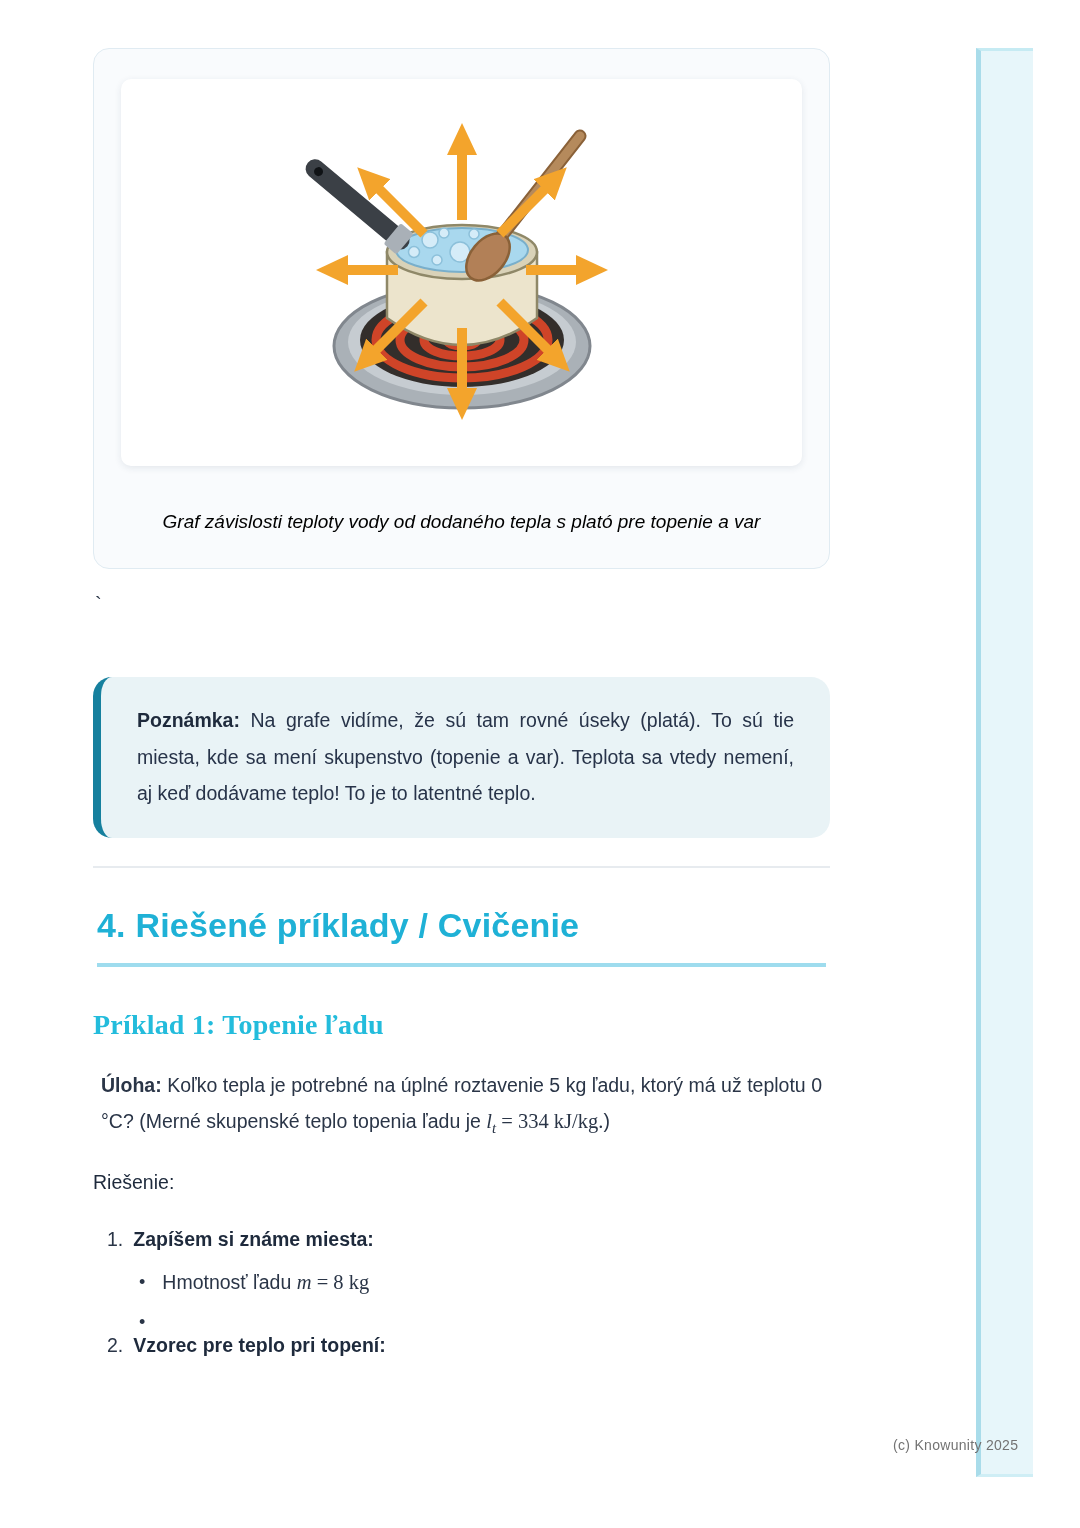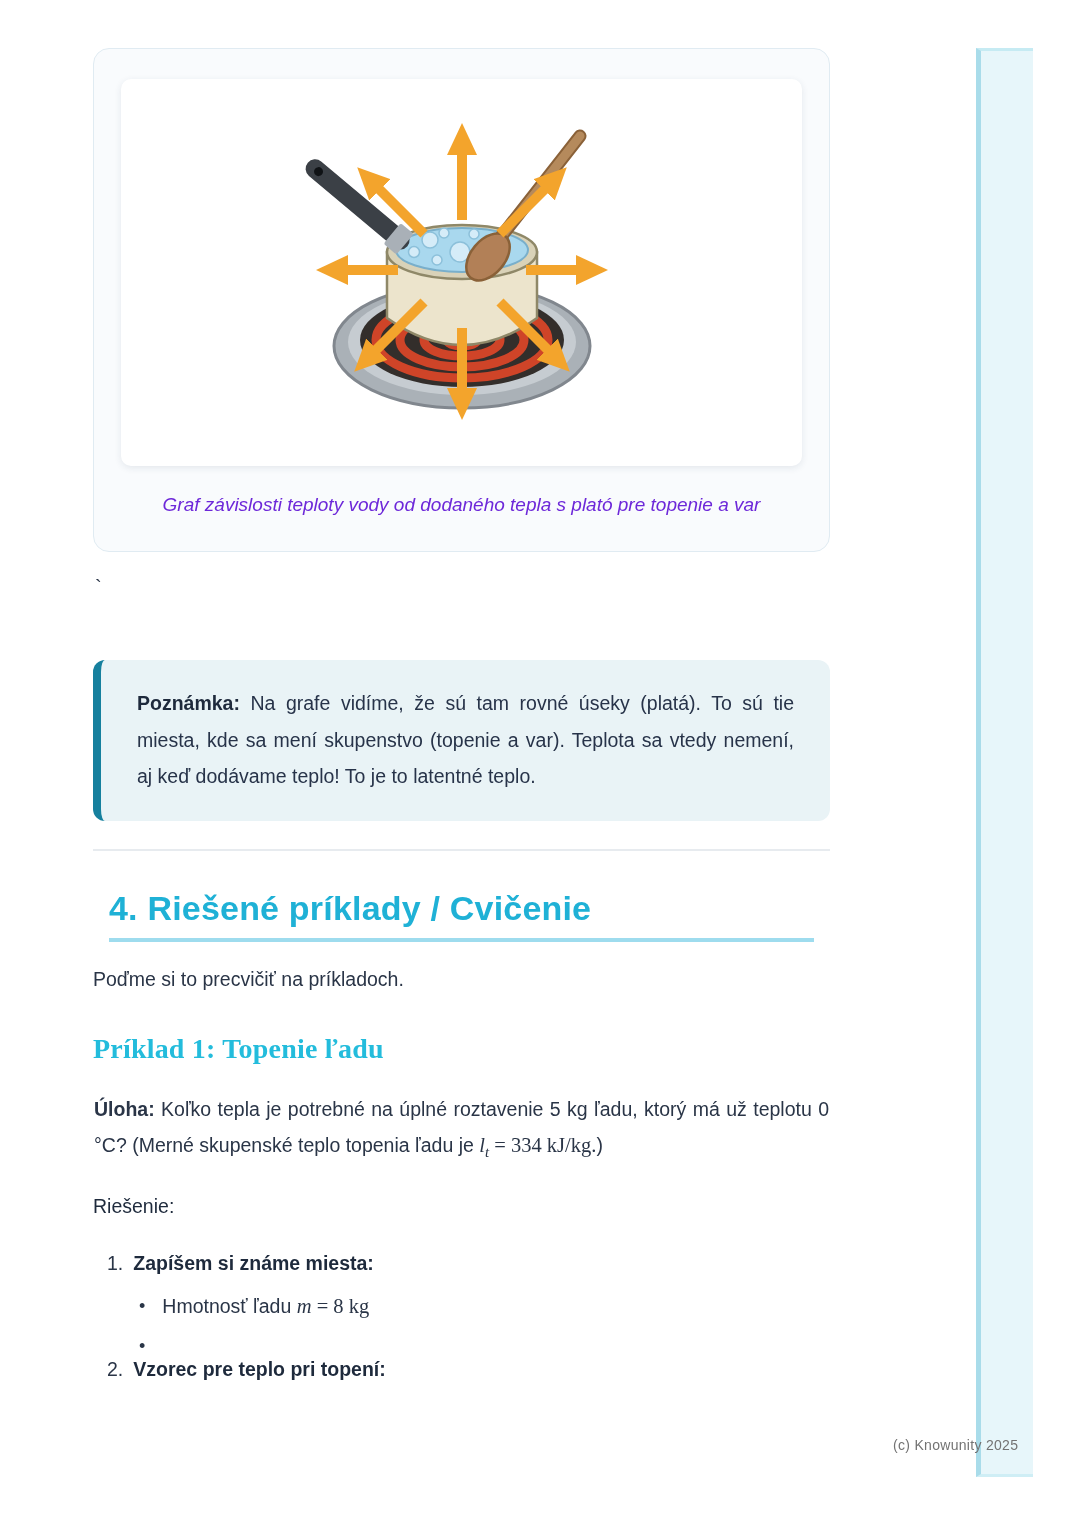--- a/index.html
+++ b/index.html
@@ -24,47 +24,47 @@
   .figure-card {
     box-sizing:border-box; width:737px; background:#f9fbfd;
     border:1px solid #e0ebf2; border-radius:16px; padding:30px 27px 30px;
   }
   .image-card {
     width:100%; height:387px; background:#ffffff; border-radius:10px;
     box-shadow:0 2px 7px rgba(40,60,85,.10);
     display:flex; align-items:center; justify-content:center; box-sizing:border-box;
   }
   .figure-caption {
-    margin:22px auto 0; max-width:688px; font-style:italic; font-size:19px;
-    line-height:1.75; color:#6d28d9; text-align:center;
+    margin:39px auto 0; max-width:688px; font-style:italic; font-size:19px;
+    line-height:1.75; color:#000000; text-align:center;
   }
 
   .stray-char { margin:24px 0 0 2px; font-size:20px; height:26px; color:#2a3547; }
 
   
   .note-box {
     margin-top:58px; box-sizing:border-box; width:737px;
-    background:#e9f3f6; border-left:8px solid #16809e; border-radius:12px;
+    background:#e9f3f6; border-left:8px solid #16809e; border-radius:19px;
     padding:25px 36px 27px 36px; font-size:19.5px; line-height:1.86;
     text-align:justify; color:#273349;
   }
   .note-box b { color:#1e2a3c; }
 
   .divider { margin:28px 0 0; border:none; border-top:2px solid #e7ebef; height:0; }
 
   .h2 {
-    margin:36px 16px 0; font-size:34px; line-height:1.25; font-weight:700;
-    color:#1fb1d6; padding-bottom:8px; border-bottom:4px solid #9edcee;
+    margin:36px 4px 0; font-size:34px; line-height:1.25; font-weight:700;
+    color:#1fb1d6; padding-bottom:16px; border-bottom:4px solid #9edcee;
     letter-spacing:.2px;
   }
   .intro { margin:26px 0 0; font-size:19.5px; color:#2a3547; }
 
   .h3 { margin:42px 0 0; font-size:28px; font-weight:700; color:#23bcdc; letter-spacing:.2px;font-family:Liberation Serif, serif; }
 
-  .task { margin:27px 1px 0; font-size:19.5px; line-height:1.8; text-align:justify; color:#2a3547; }
+  .task { margin:27px 8px 0; font-size:19.5px; line-height:1.8; text-align:justify; color:#2a3547; }
   .solution-label { margin:30px 0 0; font-size:19.5px; font-weight:400; color:#1e2a3c; }
 
   .steps { margin:34px 0 0 14px; }
   .step { display:flex; gap:10px; font-size:19.5px; align-items:baseline; }
   .step-number { color:#2a3547; }
   .step-title { font-weight:700; color:#1e2a3c; }
   .bullets { margin:16px 0 2px 32px; }
   .bullet { display:flex; gap:17px; margin-top:20px; font-size:19.5px; align-items:baseline; }
   .bullet-dot { font-size:18px; line-height:1; position:relative; top:-1px; }
 
@@ -151,21 +151,20 @@
 
     <div class="note-box">
       <b>Poznámka:</b>
       <span>Na grafe vidíme, že sú tam rovné úseky (platá). To sú tie miesta, kde sa mení skupenstvo (topenie a var). Teplota sa vtedy nemení, aj keď dodávame teplo! To je to latentné teplo.</span>
     </div>
 
     <hr class="divider">
 
     <div class="h2">4. Riešené príklady / Cvičenie</div>
 
-    <p class="intro">Poďme si to precvičiť na príkladoch.</p>
 
     <div class="h3">Príklad 1: Topenie ľadu</div>
 
     <p class="task">
       <b>Úloha:</b>
       <span>Koľko tepla je potrebné na úplné roztavenie 5 kg ľadu, ktorý má už teplotu 0 °C? (Merné skupenské teplo topenia ľadu je</span>
       <span class="math"><span class="var">l</span><sub>t</sub><span> = 334 kJ/kg.</span></span><span>)</span>
     </p>
 
     <p class="solution-label">Riešenie:</p>

